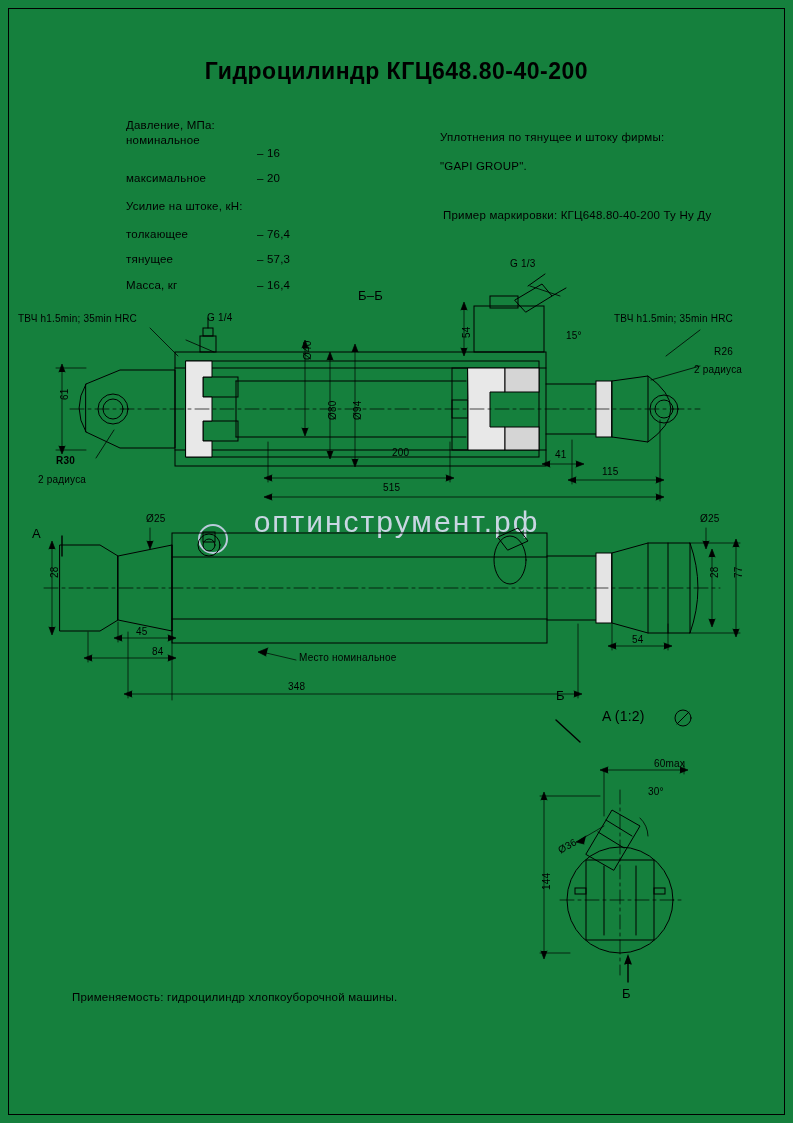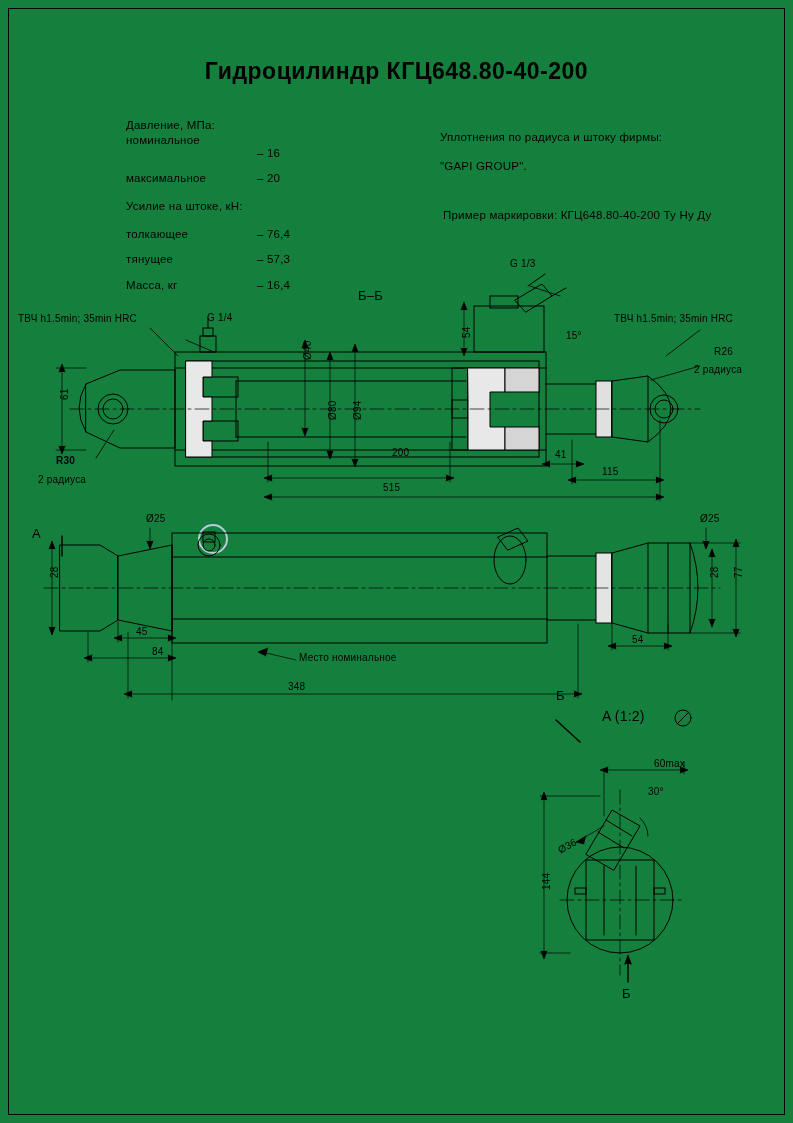--- a/index.html
+++ b/index.html
@@ -93,25 +93,27 @@
 
   <div class="txt" style="left:126px; top:200px;">Усилие на штоке, кН:</div>
   <div class="txt" style="left:126px; top:228px;">толкающее</div>
   <div class="txt" style="left:257px; top:228px;">– 76,4</div>
   <div class="txt" style="left:126px; top:253px;">тянущее</div>
   <div class="txt" style="left:257px; top:253px;">– 57,3</div>
 
   <div class="txt" style="left:126px; top:279px;">Масса, кг</div>
   <div class="txt" style="left:257px; top:279px;">– 16,4</div>
 
-  <div class="txt" style="left:440px; top:131px;">Уплотнения по радиуса и штоку фирмы:</div>
+  <div class="txt" style="left:440px; top:131px;">Уплотнения по тянущее и штоку фирмы:</div>
   <div class="txt" style="left:440px; top:160px;">"GAPI GROUP".</div>
   <div class="txt" style="left:443px; top:209px;">Пример маркировки: КГЦ648.80-40-200 Ту Ну Ду</div>
 
-
+  <div class="txt" style="left:72px; top:991px;">Применяемость: гидроцилиндр хлопкоуборочной машины.</div>
+
+  <div class="watermark">оптинструмент.рф</div>
   <div class="wm-circle"></div>
 
   <svg class="draw" width="793" height="1123" viewBox="0 0 793 1123">
     <g stroke="#000" fill="none" stroke-width="1" stroke-linecap="round" shape-rendering="geometricPrecision">
 
       <g>
         <path d="M86 384 L120 370 L175 370 L175 448 L120 448 L86 432 Z"></path>
         <path d="M86 384 Q72 408 86 432"></path>
         <circle cx="113" cy="409" r="15"></circle>
         <circle cx="113" cy="409" r="10"></circle>

